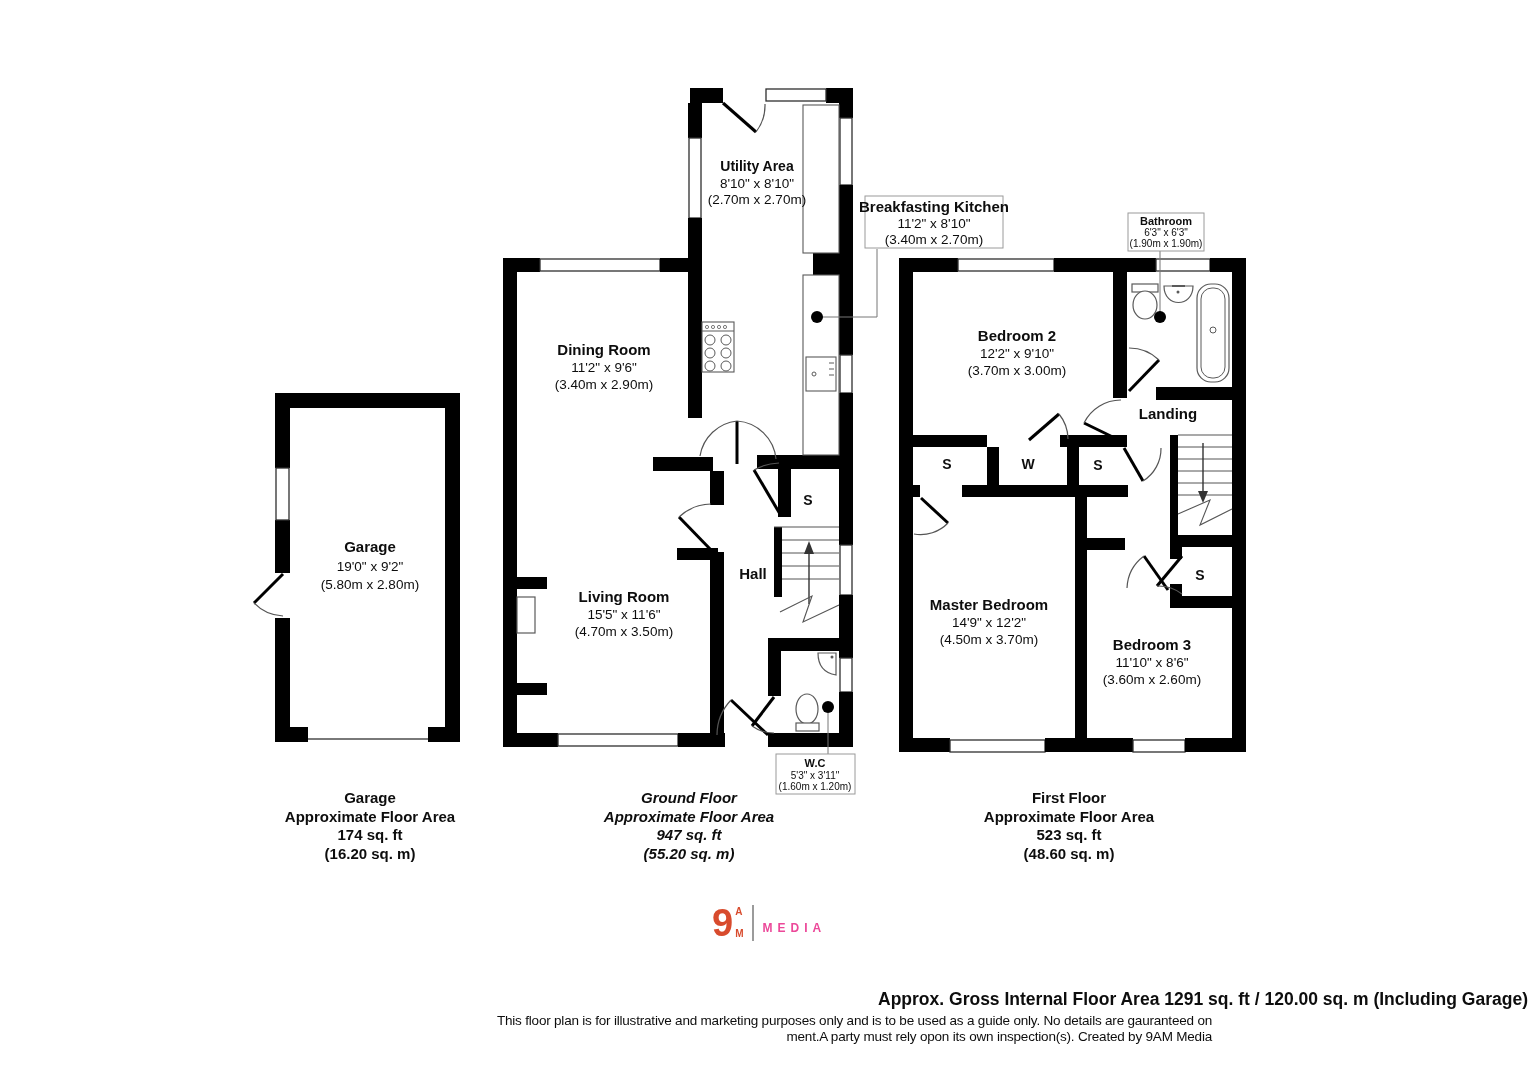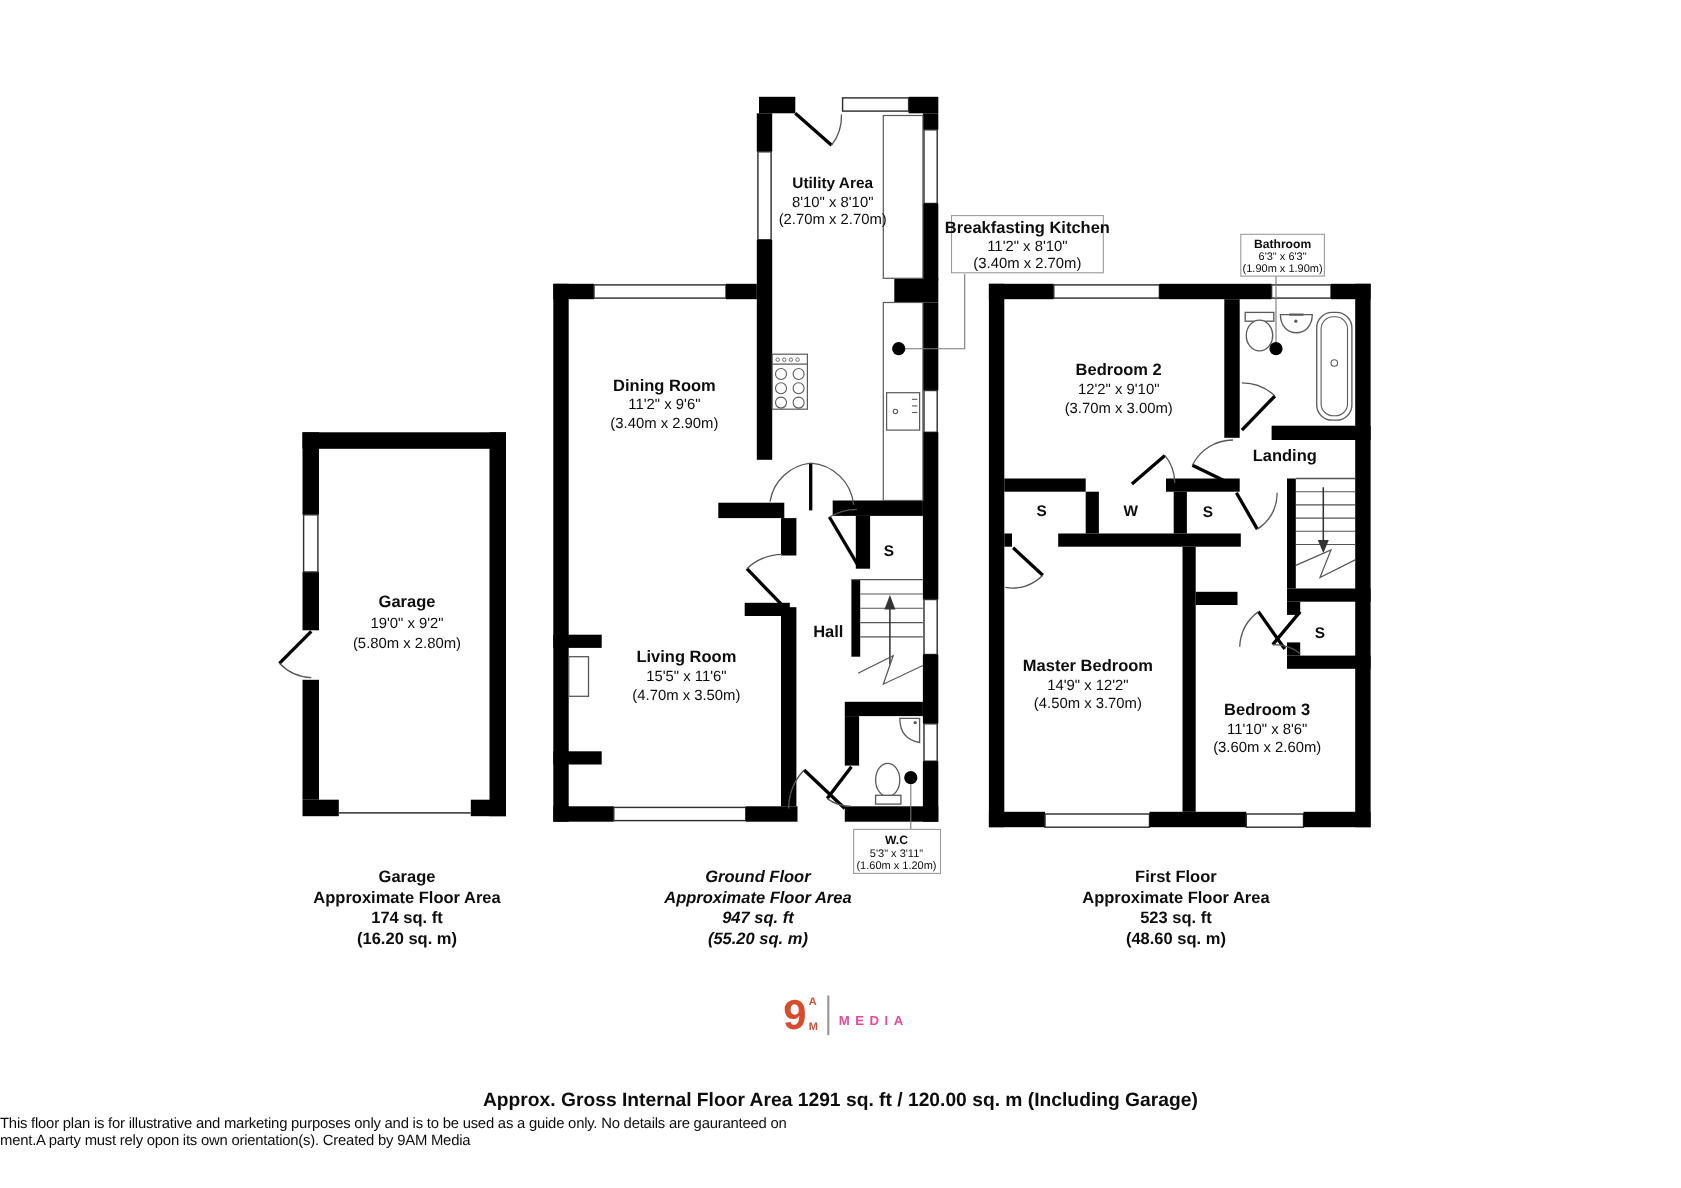--- a/index.html
+++ b/index.html
@@ -14,23 +14,23 @@
   .box-dims{font-size:10px;}
   .caption{position:absolute;width:300px;text-align:center;font-size:15px;font-weight:bold;
            line-height:18.5px;top:789px;}
   .logo{position:absolute;left:712px;top:902px;display:flex;align-items:center;height:42px;}
   .logo .numeral{font-size:38px;font-weight:bold;line-height:36px;}
   .logo .stack{display:flex;flex-direction:column;justify-content:space-between;height:32px;
                margin-left:2px;}
   .logo .stack span{font-size:10px;font-weight:bold;line-height:10px;}
   .logo .divider{width:2px;height:36px;background:#9b9b9b;margin:0 8px 0 9px;}
   .logo .wordmark{font-size:12px;letter-spacing:5px;color:#ec4899;font-weight:600;margin-top:10px;}
-  .footer-title{position:absolute;left:0;top:989px;width:1528px;text-align:center;
+  .footer-title{position:absolute;left:0;top:989px;width:1528px;text-align:right;
                 font-size:17.5px;font-weight:bold;}
-  .disclaimer{position:absolute;left:0;top:1013px;width:1212px;text-align:left;
+  .disclaimer{position:absolute;left:0;top:1013px;width:1212px;text-align:right;
               font-size:13.5px;line-height:16px;letter-spacing:-0.2px;}
 </style>
 </head>
 <body>
 
 <div class="canvas">
 
 <svg width="1528" height="1080" viewBox="0 0 1528 1080">
 
   <g>
@@ -308,16 +308,16 @@
       <span style="color:#d84b2d;">A</span>
       <span style="color:#d84b2d;">M</span>
     </span>
     <span class="divider"></span>
     <span class="wordmark">MEDIA</span>
   </div>
 
   <div class="footer-title">Approx. Gross Internal Floor Area 1291 sq. ft / 120.00 sq. m (Including Garage)</div>
   <div class="disclaimer">
     <div>This floor plan is for illustrative and marketing purposes only and is to be used as a guide only. No details are gauranteed on</div>
-    <div>ment.A party must rely opon its own orientation(s). Created by 9AM Media</div>
+    <div>ment.A party must rely opon its own inspection(s). Created by 9AM Media</div>
   </div>
 
 </div>
 
 </body></html>

